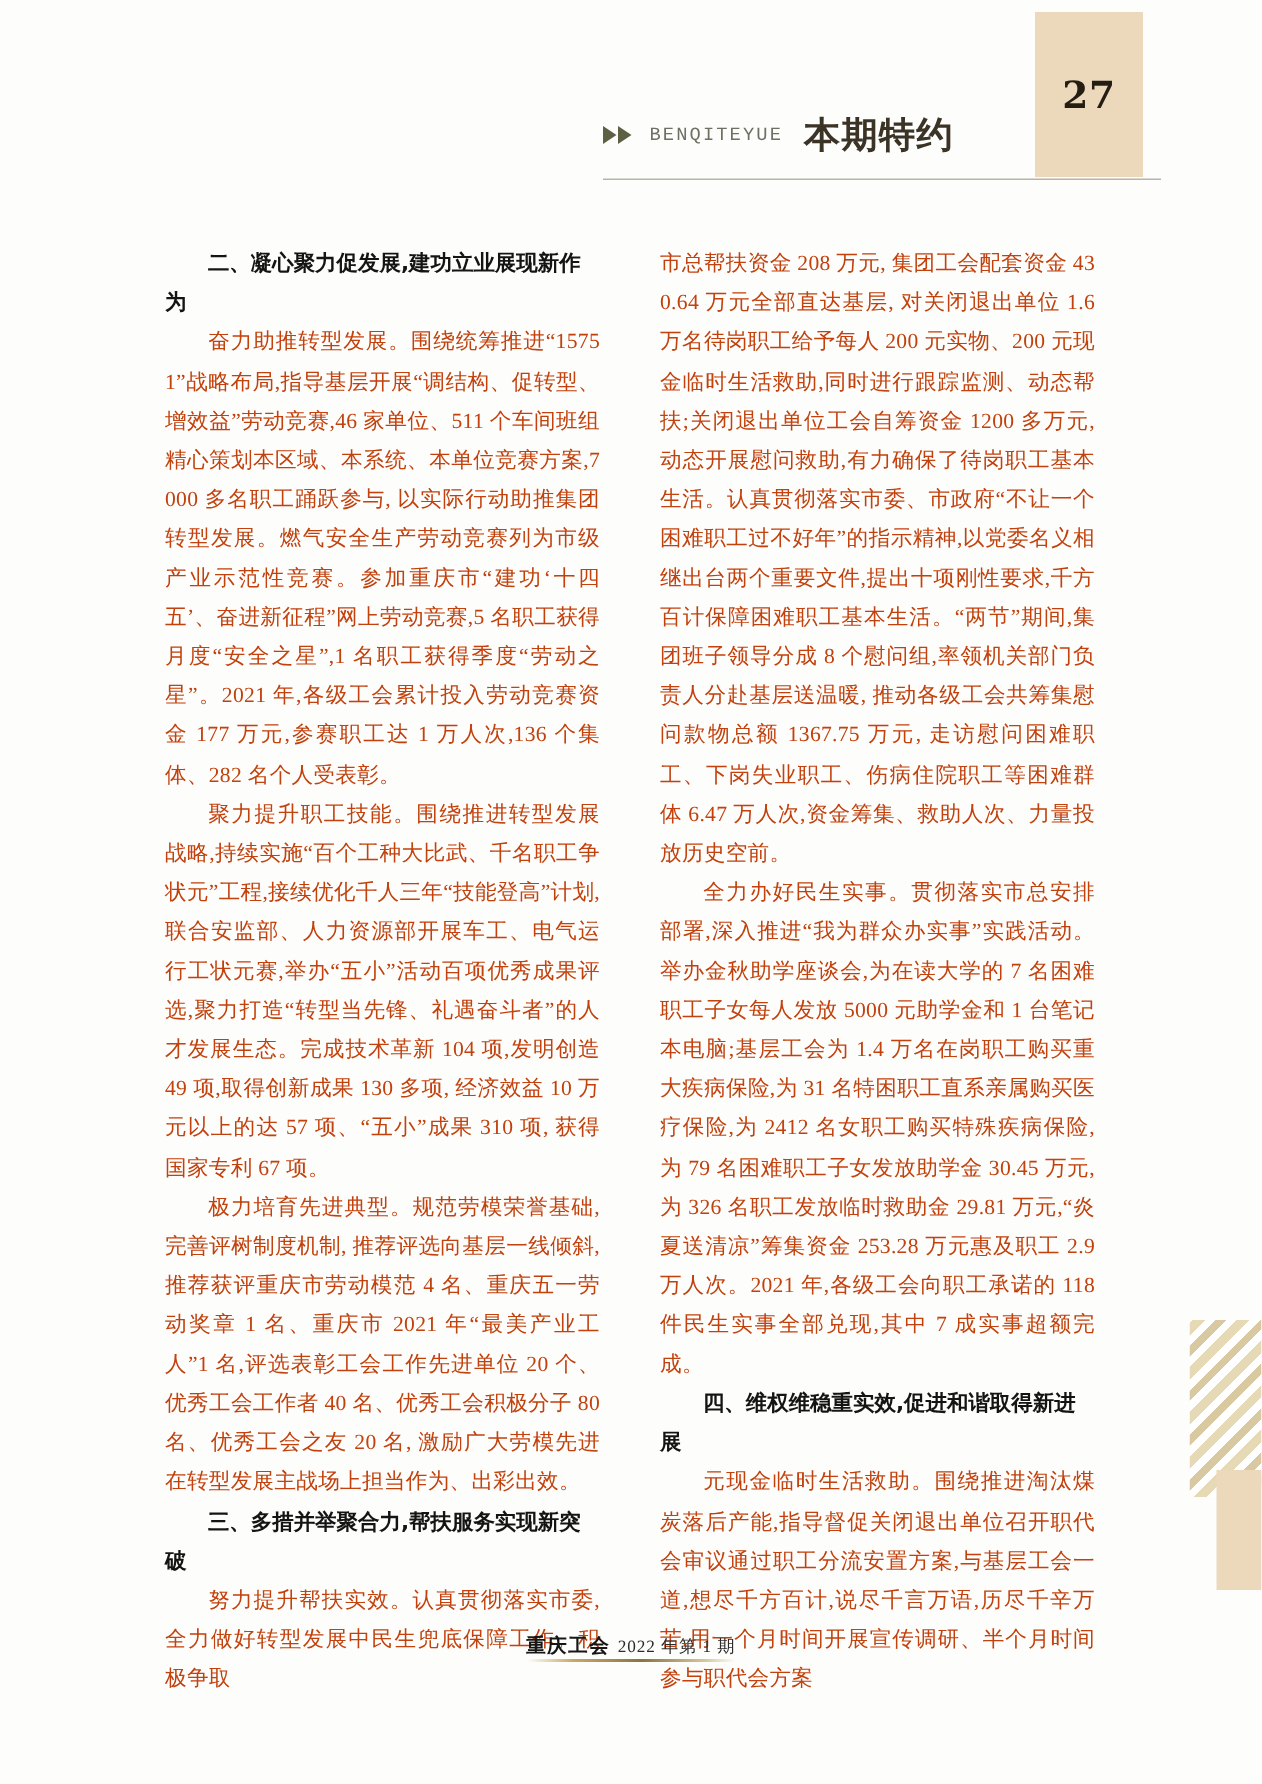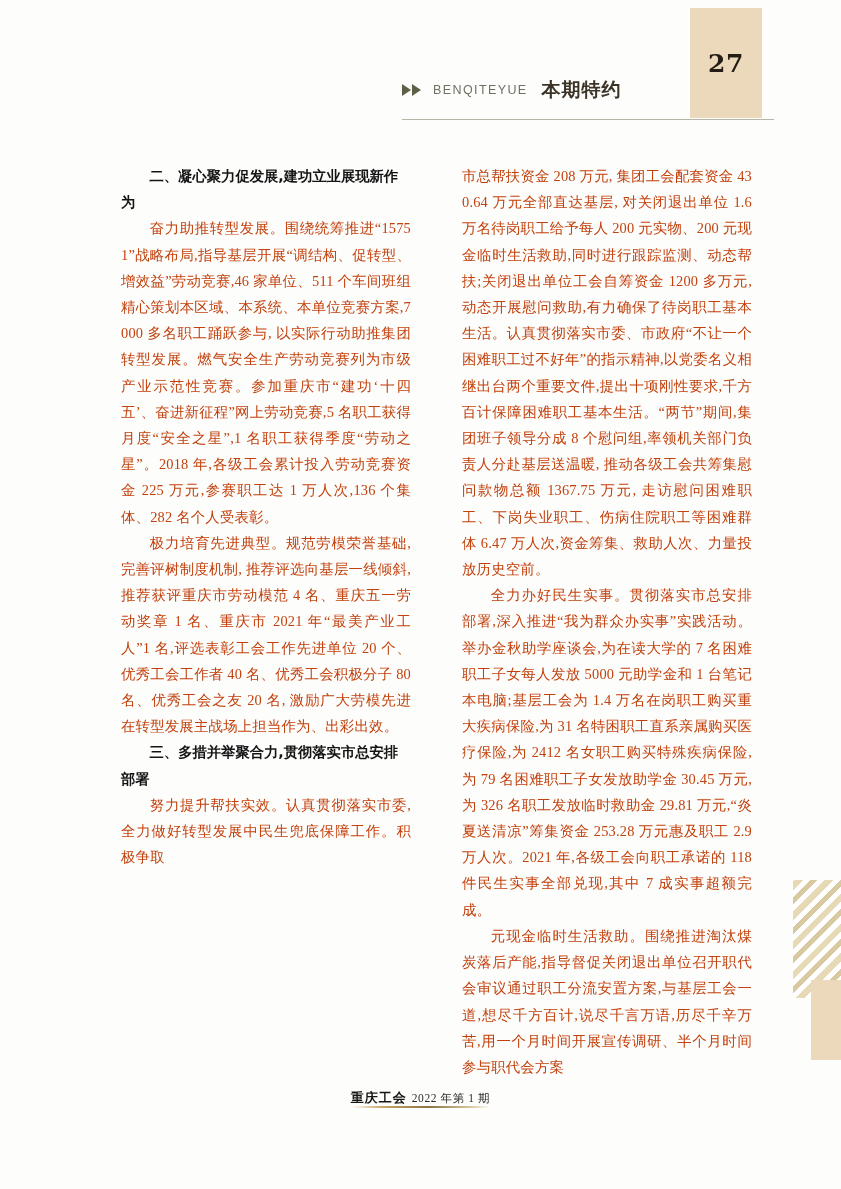--- a/index.html
+++ b/index.html
@@ -37,31 +37,31 @@
     height: 100%;
   }
   .hdr-arrow {
     width: 22px;
     height: 14px;
     margin-right: 9px;
     flex: none;
     display: block;
   }
   .hdr-pinyin {
-    font-family: Liberation Sans, sans-serif;
+    font-family: Liberation Mono, monospace;
     font-size: 12.5px;
     letter-spacing: 1.4px;
     color: #6e7063;
     white-space: nowrap;
     margin-right: 14px;
   }
   .hdr-title {
     font-family: "DejaVu Sans", sans-serif;
     font-weight: bold;
-    font-size: 19px;
+    font-size: 24px;
     letter-spacing: 1px;
     color: #3b3326;
     white-space: nowrap;
     text-align: center;
   }
   #page-number-box {
     position: absolute;
     left: 690px;
     top: 8px;
     width: 72px;
@@ -99,21 +99,20 @@
     left: 110px;
     top: 163px;
     width: 620px;
     height: 900px;
     display: flex;
     gap: 40px;
   }
   .col {
     width: 290px;
     flex: none;
-    margin-left: 11px;
   }
   .para {
     font-size: 14.4px;
     line-height: 26.2px;
     text-align: justify;
     text-justify: inter-ideograph;
     text-indent: 2em;
     margin: 0;
     color: #c2410c;
     font-family: "Liberation Serif", "DejaVu Serif", serif;
@@ -213,29 +212,31 @@
   </div>
 
   <div id="page-number">27</div>
 
   <div id="header-rule"></div>
 
   <div id="columns">
 
     <div class="col" id="col-left">
       <p class="para heading">二、凝心聚力促发展,建功立业展现新作为</p>
-      <p class="para">奋力助推转型发展。围绕统筹推进“15751”战略布局,指导基层开展“调结构、促转型、增效益”劳动竞赛,46 家单位、511 个车间班组精心策划本区域、本系统、本单位竞赛方案,7000 多名职工踊跃参与, 以实际行动助推集团转型发展。燃气安全生产劳动竞赛列为市级产业示范性竞赛。参加重庆市“建功‘十四五’、奋进新征程”网上劳动竞赛,5 名职工获得月度“安全之星”,1 名职工获得季度“劳动之星”。2018 年,各级工会累计投入劳动竞赛资金 225 万元,参赛职工达 1 万人次,136 个集体、282 名个人受表彰。</p>
+      <p class="para">奋力助推转型发展。围绕统筹推进“15751”战略布局,指导基层开展“调结构、促转型、增效益”劳动竞赛,46 家单位、511 个车间班组精心策划本区域、本系统、本单位竞赛方案,7000 多名职工踊跃参与, 以实际行动助推集团转型发展。燃气安全生产劳动竞赛列为市级产业示范性竞赛。参加重庆市“建功‘十四五’、奋进新征程”网上劳动竞赛,5 名职工获得月度“安全之星”,1 名职工获得季度“劳动之星”。2021 年,各级工会累计投入劳动竞赛资金 177 万元,参赛职工达 1 万人次,136 个集体、282 名个人受表彰。</p>
+      <p class="para">聚力提升职工技能。围绕推进转型发展战略,持续实施“百个工种大比武、千名职工争状元”工程,接续优化千人三年“技能登高”计划,联合安监部、人力资源部开展车工、电气运行工状元赛,举办“五小”活动百项优秀成果评选,聚力打造“转型当先锋、礼遇奋斗者”的人才发展生态。完成技术革新 104 项,发明创造 49 项,取得创新成果 130 多项, 经济效益 10 万元以上的达 57 项、“五小”成果 310 项, 获得国家专利 67 项。</p>
       <p class="para">极力培育先进典型。规范劳模荣誉基础,完善评树制度机制, 推荐评选向基层一线倾斜,推荐获评重庆市劳动模范 4 名、重庆五一劳动奖章 1 名、重庆市 2021 年“最美产业工人”1 名,评选表彰工会工作先进单位 20 个、优秀工会工作者 40 名、优秀工会积极分子 80 名、优秀工会之友 20 名, 激励广大劳模先进在转型发展主战场上担当作为、出彩出效。</p>
-      <p class="para heading">三、多措并举聚合力,贯彻落实市总安排部署</p>
+      <p class="para heading">三、多措并举聚合力,帮扶服务实现新突破</p>
       <p class="para">努力提升帮扶实效。认真贯彻落实市委,全力做好转型发展中民生兜底保障工作。积极争取</p>
     </div>
 
     <div class="col" id="col-right">
       <p class="para" style="text-indent:0">市总帮扶资金 208 万元, 集团工会配套资金 430.64 万元全部直达基层, 对关闭退出单位 1.6 万名待岗职工给予每人 200 元实物、200 元现金临时生活救助,同时进行跟踪监测、动态帮扶;关闭退出单位工会自筹资金 1200 多万元, 动态开展慰问救助,有力确保了待岗职工基本生活。认真贯彻落实市委、市政府“不让一个困难职工过不好年”的指示精神,以党委名义相继出台两个重要文件,提出十项刚性要求,千方百计保障困难职工基本生活。“两节”期间,集团班子领导分成 8 个慰问组,率领机关部门负责人分赴基层送温暖, 推动各级工会共筹集慰问款物总额 1367.75 万元, 走访慰问困难职工、下岗失业职工、伤病住院职工等困难群体 6.47 万人次,资金筹集、救助人次、力量投放历史空前。</p>
       <p class="para">全力办好民生实事。贯彻落实市总安排部署,深入推进“我为群众办实事”实践活动。举办金秋助学座谈会,为在读大学的 7 名困难职工子女每人发放 5000 元助学金和 1 台笔记本电脑;基层工会为 1.4 万名在岗职工购买重大疾病保险,为 31 名特困职工直系亲属购买医疗保险,为 2412 名女职工购买特殊疾病保险,为 79 名困难职工子女发放助学金 30.45 万元,为 326 名职工发放临时救助金 29.81 万元,“炎夏送清凉”筹集资金 253.28 万元惠及职工 2.9 万人次。2021 年,各级工会向职工承诺的 118 件民生实事全部兑现,其中 7 成实事超额完成。</p>
+      <p class="para heading">四、维权维稳重实效,促进和谐取得新进展</p>
       <p class="para">元现金临时生活救助。围绕推进淘汰煤炭落后产能,指导督促关闭退出单位召开职代会审议通过职工分流安置方案,与基层工会一道,想尽千方百计,说尽千言万语,历尽千辛万苦,用一个月时间开展宣传调研、半个月时间参与职代会方案</p>
     </div>
 
   </div>
 
   <div id="edge-decor">
     <div class="stripes"></div>
     <div class="block"></div>
   </div>
 

